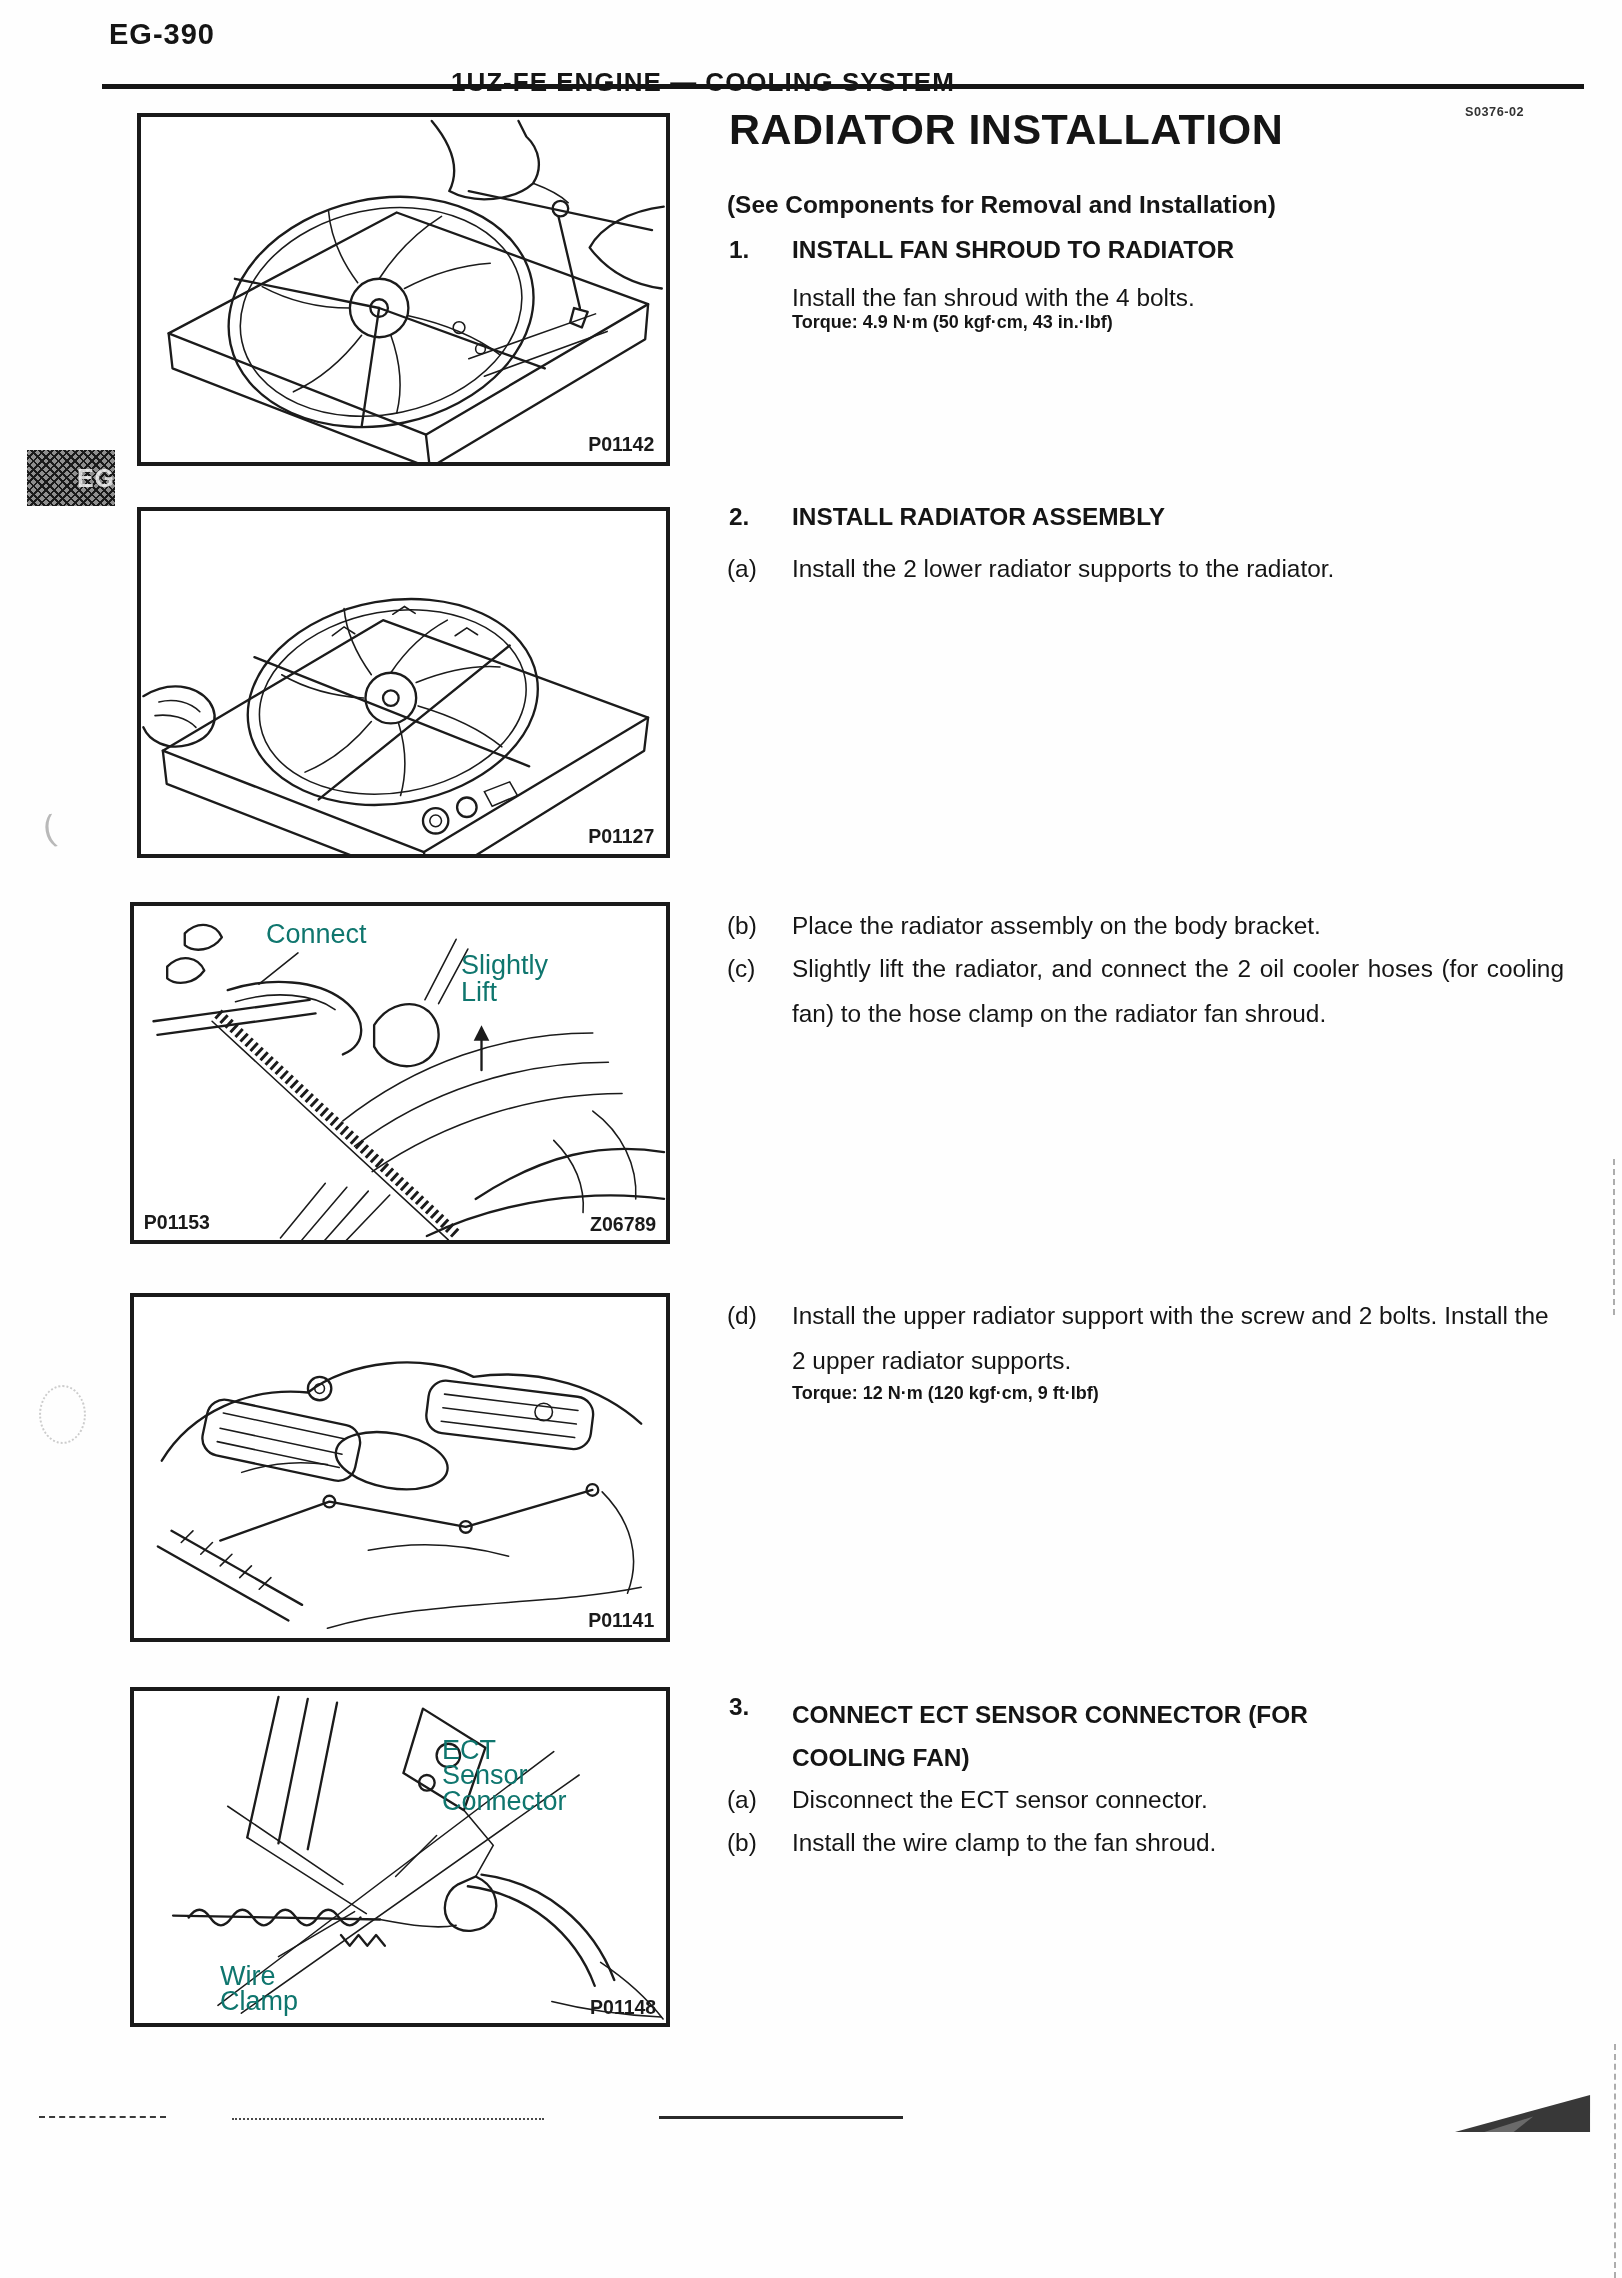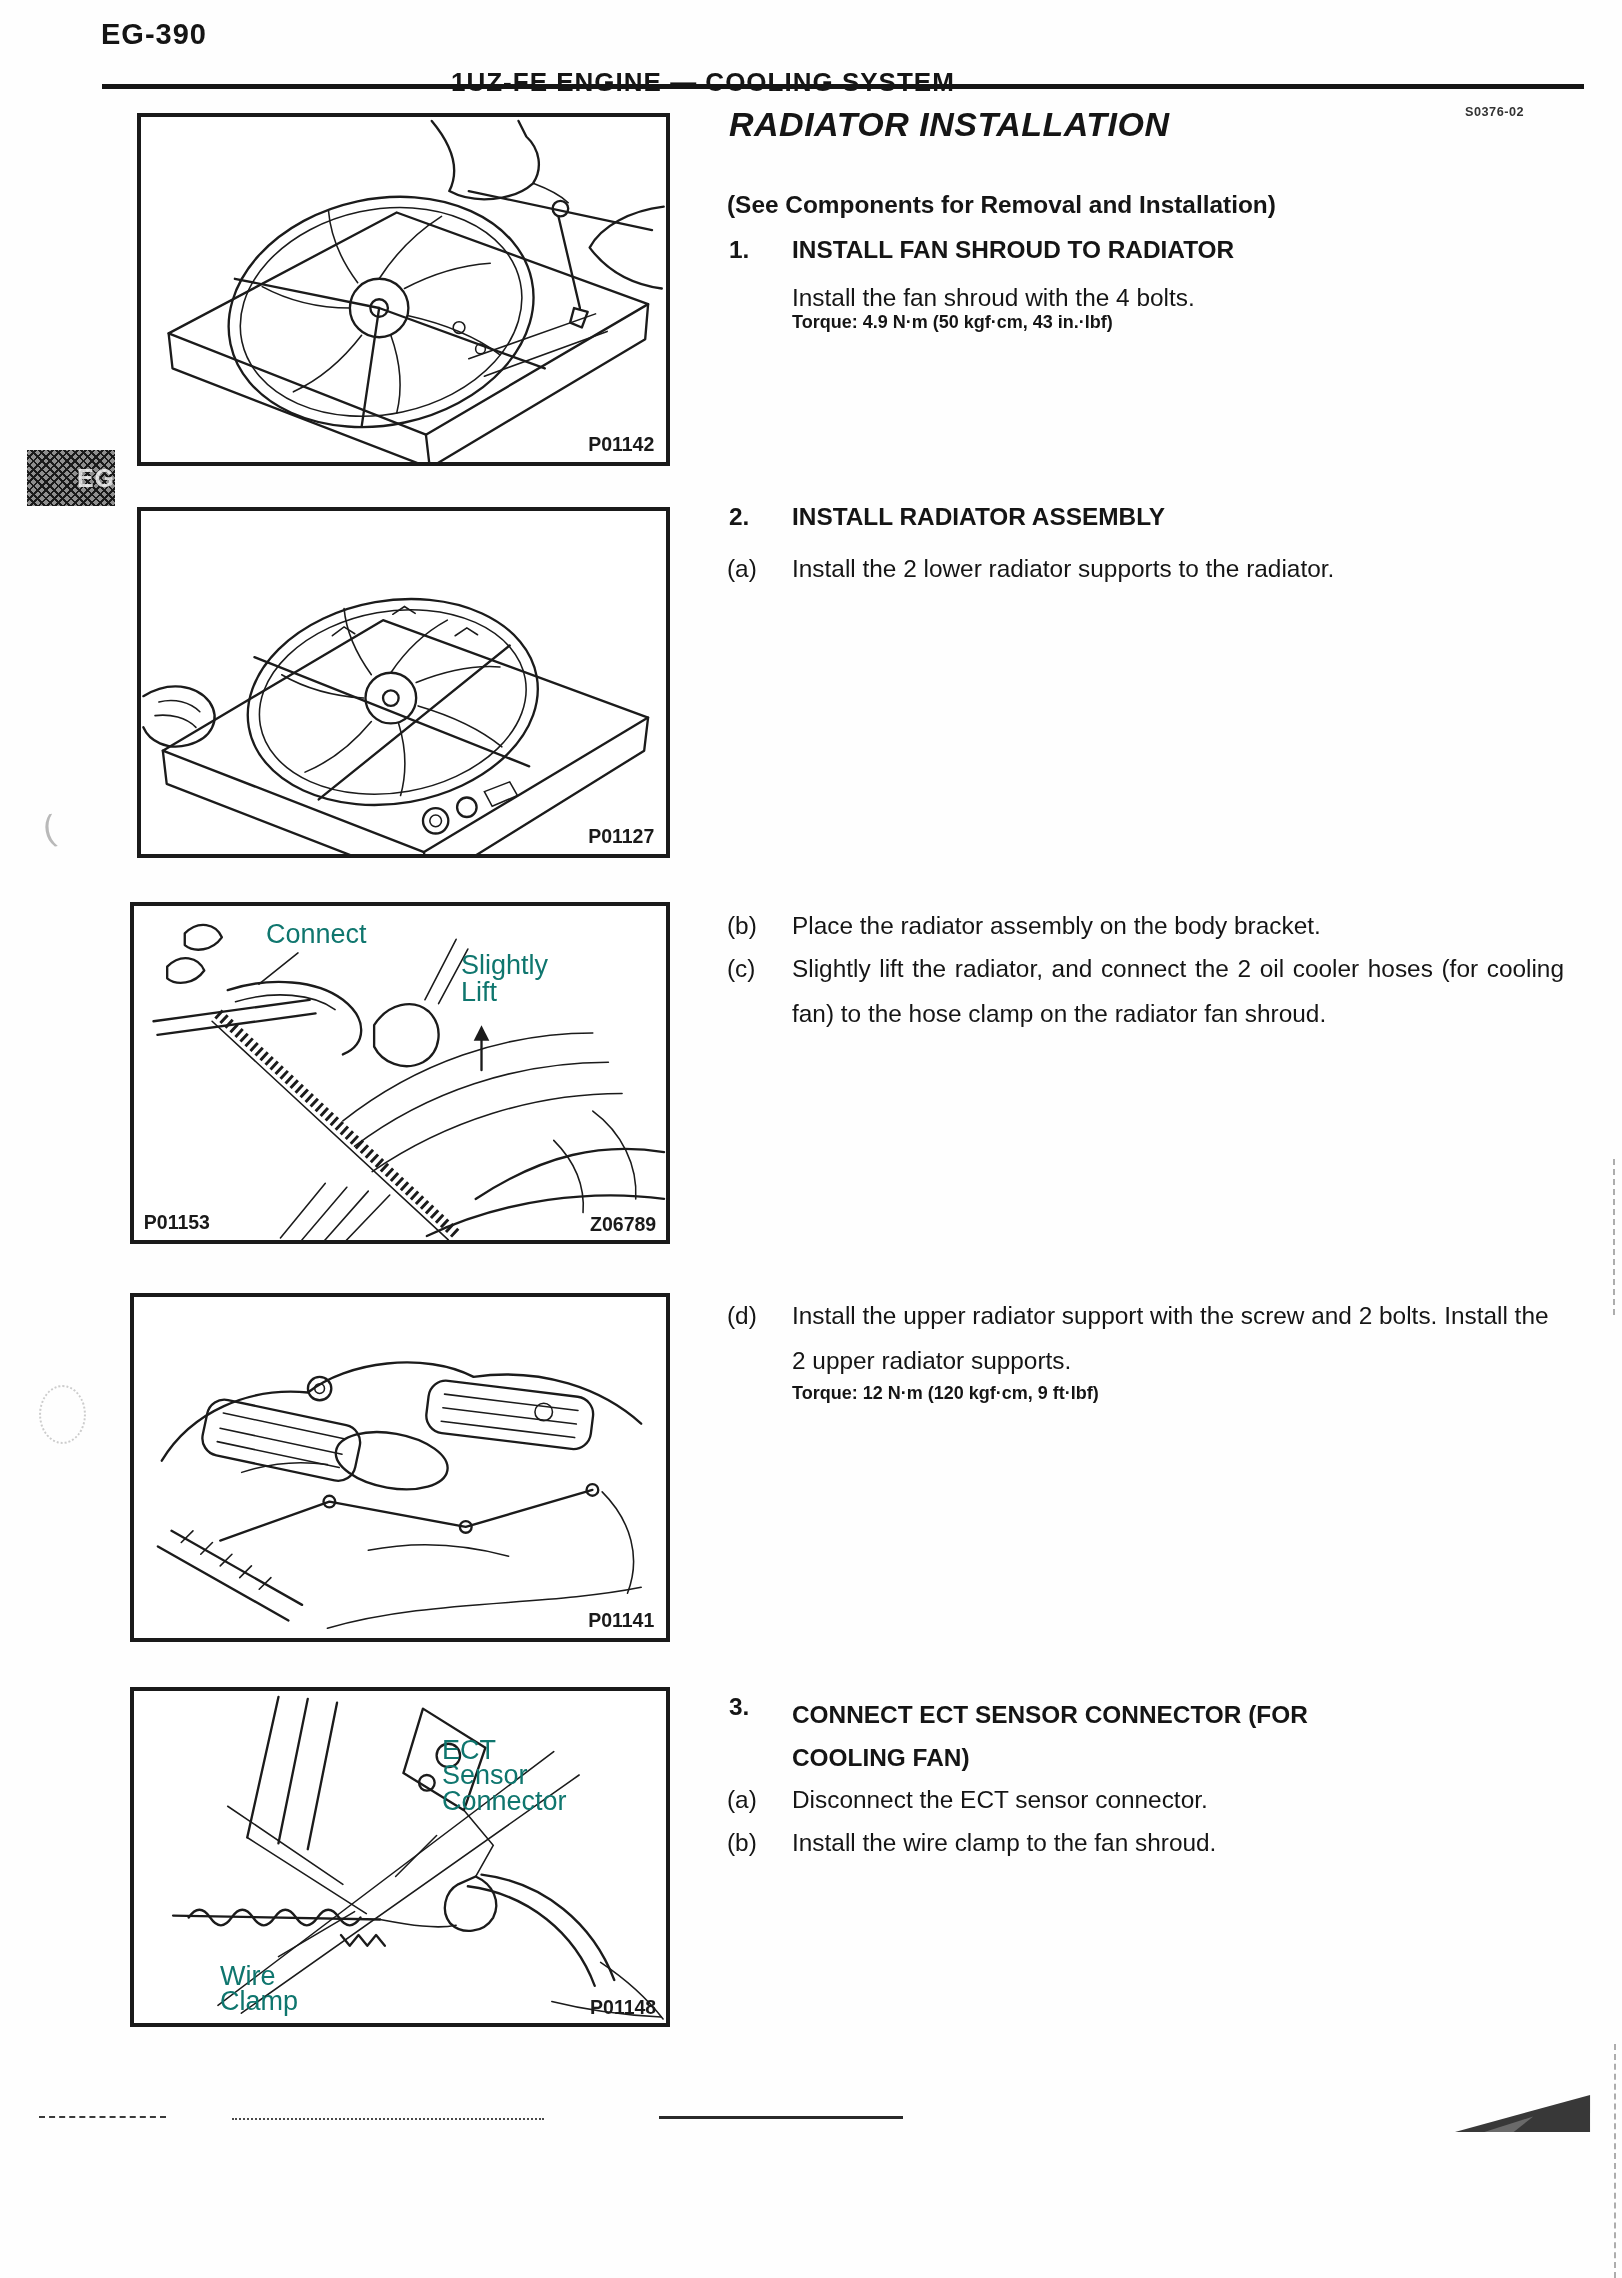--- a/index.html
+++ b/index.html
@@ -5,21 +5,21 @@
   html,body{margin:0;padding:0;background:#e8e8e4;}
   .page{
     position:relative;width:1623px;height:2278px;background:#fefefe;
     font-family:"Liberation Sans",sans-serif;color:#151515;overflow:hidden;
     margin:0 auto;
   }
   .abs{position:absolute;}
   .pagenum{font-size:29px;font-weight:bold;letter-spacing:1px;}
   .hdr-title{font-size:26px;font-weight:bold;letter-spacing:1px;margin-top:32px;}
   .hdr-rule{height:4.9px;background:#151515;}
-  .sec-title{font-size:34px;font-weight:bold;letter-spacing:0.5px;font-style:italic;}
+  .sec-title{font-size:43px;font-weight:bold;letter-spacing:0.5px;}
   .sec-code{font-size:12.7px;font-weight:bold;color:#333;letter-spacing:0.5px;}
   .subtitle{font-size:24.4px;font-weight:bold;}
   .step-num{font-size:24.4px;font-weight:bold;}
   .step-head{font-size:24.4px;font-weight:bold;}
   .step-body{font-size:24.4px;line-height:45px;}
   .torque{font-size:18px;font-weight:bold;}
   .just{text-align:justify;}
   .fig{position:absolute;border:4.9px solid #1a1a1a;background:#fff;}
   .fig svg{position:absolute;left:0;top:0;}
   .fig-code{position:absolute;font-size:19.5px;font-weight:bold;color:#1a1a1a;}
@@ -41,21 +41,21 @@
   .dot-circle{border:2px dotted #c4c4c4;border-radius:50%;opacity:.85;}
   .art{stroke:#1b1b1b;fill:none;stroke-width:2.4;stroke-linecap:round;stroke-linejoin:round;}
   .art-thin{stroke:#1b1b1b;fill:none;stroke-width:1.6;stroke-linecap:round;}
   .art-fill{fill:#1b1b1b;stroke:none;}
 </style>
 </head>
 <body>
 
 <div class="page">
 
-  <div class="abs pagenum" style="left:101px;top:17.6px;">EG-390</div>
+  <div class="abs pagenum" style="left:109px;top:17.6px;">EG-390</div>
   <div class="abs hdr-title" style="left:451px;top:35px;">1UZ-FE ENGINE — COOLING SYSTEM</div>
   <div class="abs hdr-rule" style="left:102px;top:84px;width:1482px;"></div>
 
   <div class="eg-tab">
     <span>EG</span>
   </div>
 
   <div class="fig" style="left:137px;top:113px;width:525px;height:345px;">
     <svg width="525" height="345" viewBox="0 0 538 354">
 

